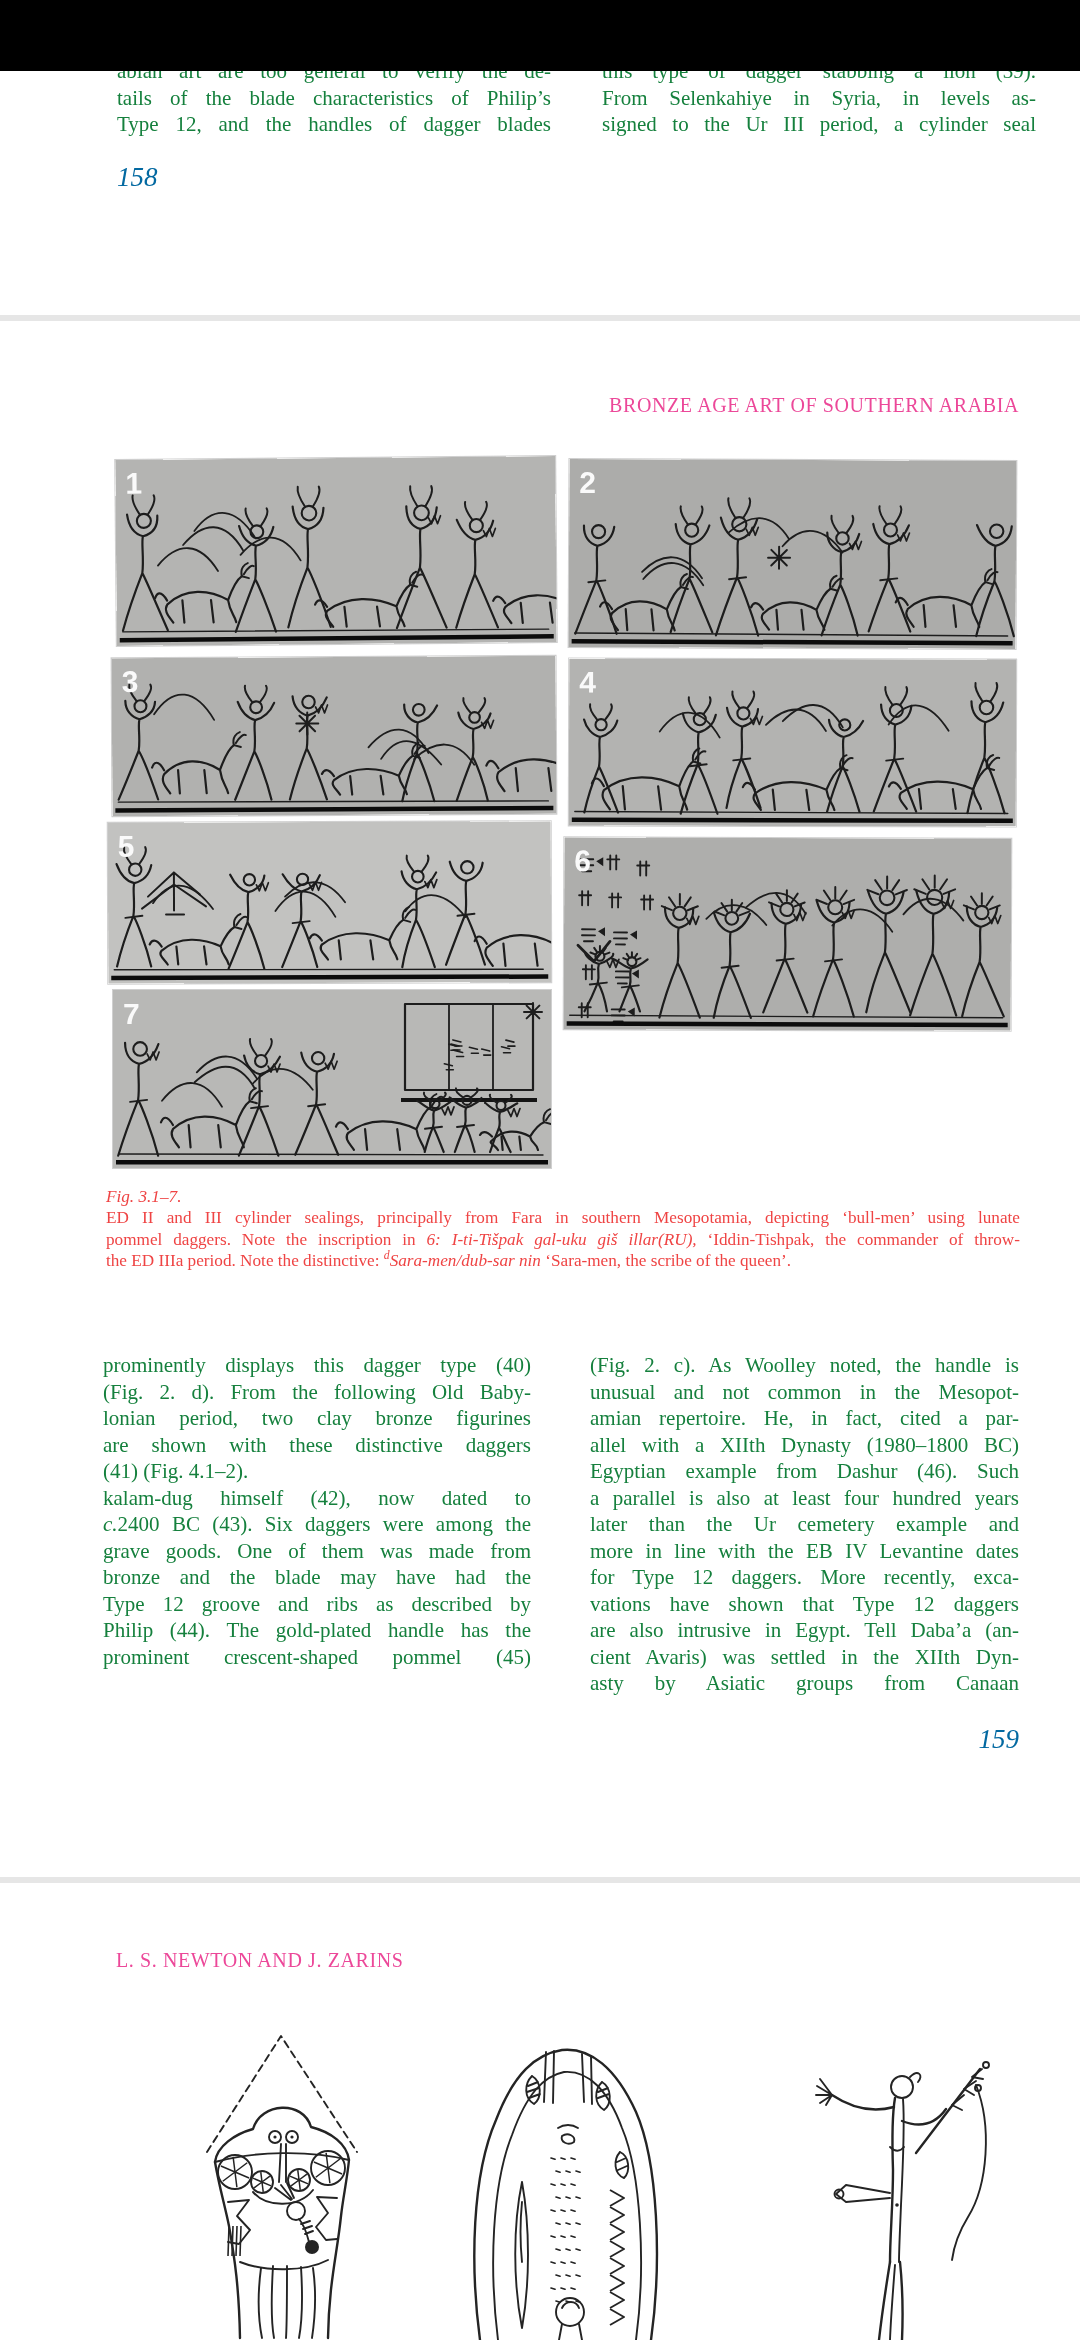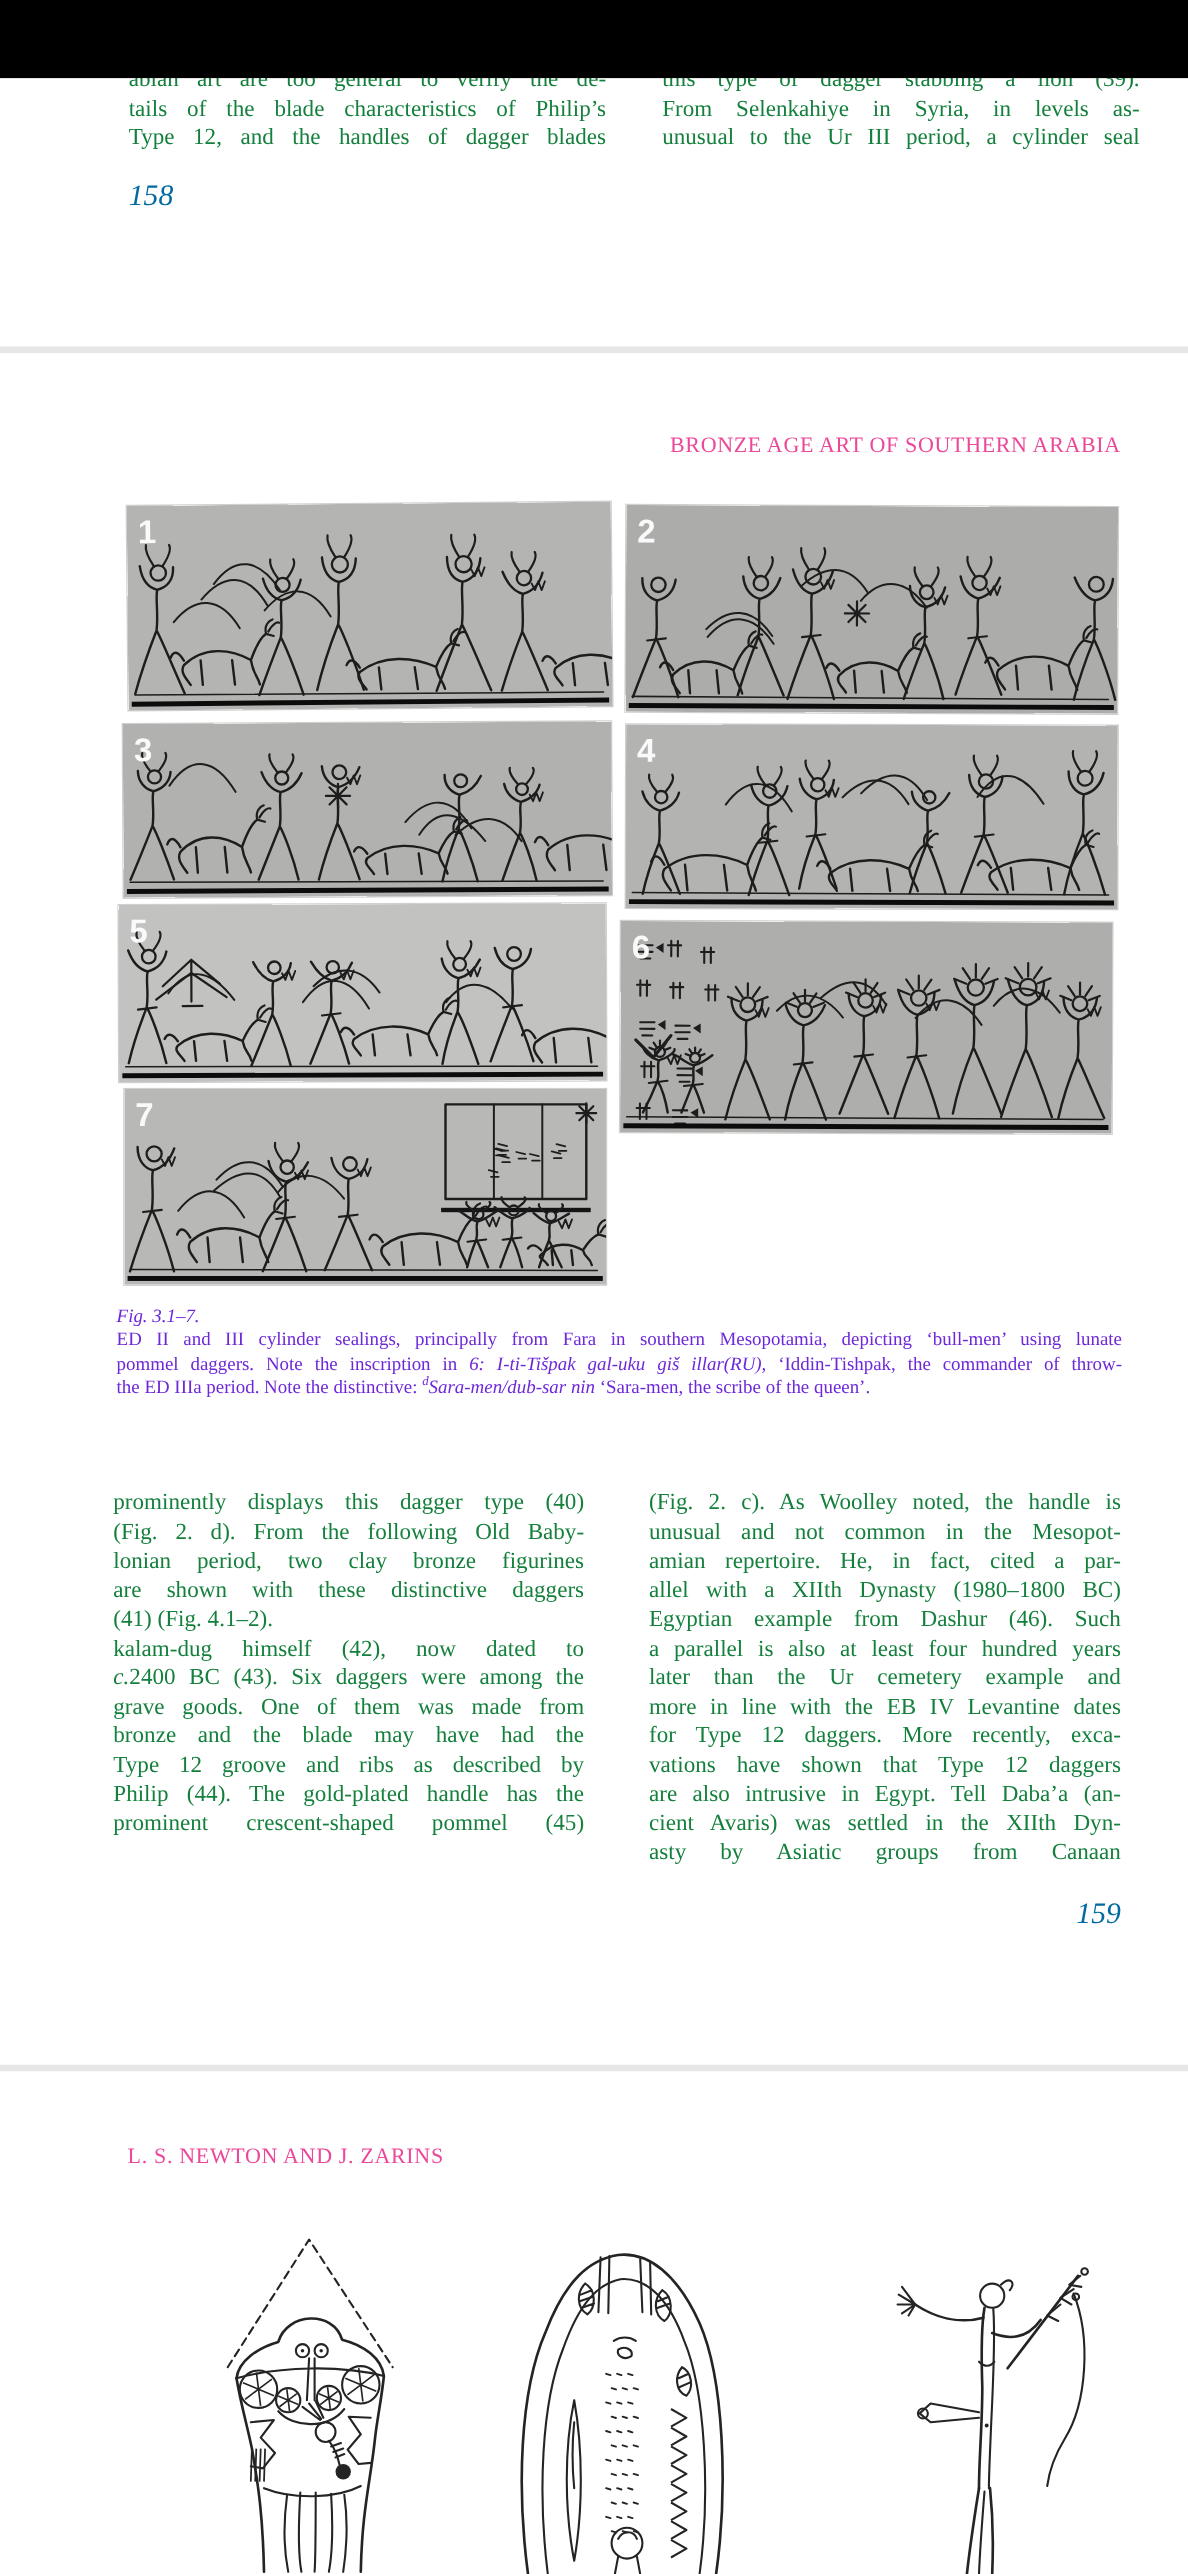--- a/index.html
+++ b/index.html
@@ -27,21 +27,21 @@
   .tline.ind{text-indent:23px;}
   .it{font-style:italic;}
   .sup{vertical-align:super;font-size:0.68em;line-height:0;}
   
   #top-left-col{left:117px;top:58px;width:434px;}
   #top-right-col{left:602px;top:58px;width:434px;}
   
   #main-left-col{left:103px;top:1352px;width:428px;}
   #main-right-col{left:590px;top:1352px;width:429px;}
   
-  #caption{left:106px;top:1186px;width:914px;font-size:17.2px;line-height:21.4px;color:#6d28d9;}
+  #caption{left:106px;top:1186px;width:914px;font-size:17.2px;line-height:21.4px;color:#ef4444;}
   
   #figure-panels{position:absolute;left:0;top:0;width:1080px;height:1180px;z-index:2;}
   .seal{position:absolute;box-shadow:0 0 0 1px rgba(120,120,120,0.35);}
   .seal svg{display:block;}
   
   .drawing{position:absolute;}
   .drawing svg{display:block;}
   .ln{stroke:#242424;stroke-width:1.9;fill:none;stroke-linecap:round;stroke-linejoin:round;}
   .lnb{stroke:#242424;stroke-width:2.4;fill:none;stroke-linecap:round;stroke-linejoin:round;}
   .dash{stroke-dasharray:7 5;}
@@ -51,21 +51,21 @@
 
 <div class="abs" style="left:0;top:0;width:1080px;height:315px;">
   <div class="tcol" id="top-left-col">
       <div class="tline"><span>abian art are too general to verify the de-</span></div>
       <div class="tline"><span>tails of the blade characteristics of Philip’s</span></div>
       <div class="tline"><span>Type 12, and the handles of dagger blades</span></div>
     </div>
   <div class="tcol" id="top-right-col">
       <div class="tline"><span>this type of dagger stabbing a lion (39).</span></div>
       <div class="tline"><span>From Selenkahiye in Syria, in levels as-</span></div>
-      <div class="tline"><span>unusual to the Ur III period, a cylinder seal</span></div>
+      <div class="tline"><span>signed to the Ur III period, a cylinder seal</span></div>
     </div>
   <div class="pagenum" id="pagenum-158">158</div>
 </div>
 
 <div id="status-bar"></div>
 <div class="sep" id="sep-1"></div>
 
 <div class="abs" style="left:0;top:321px;width:1080px;height:1556px;">
   <div class="runhead" id="runhead-159" style="top:73px;">BRONZE AGE ART OF SOUTHERN ARABIA</div>
 </div>

